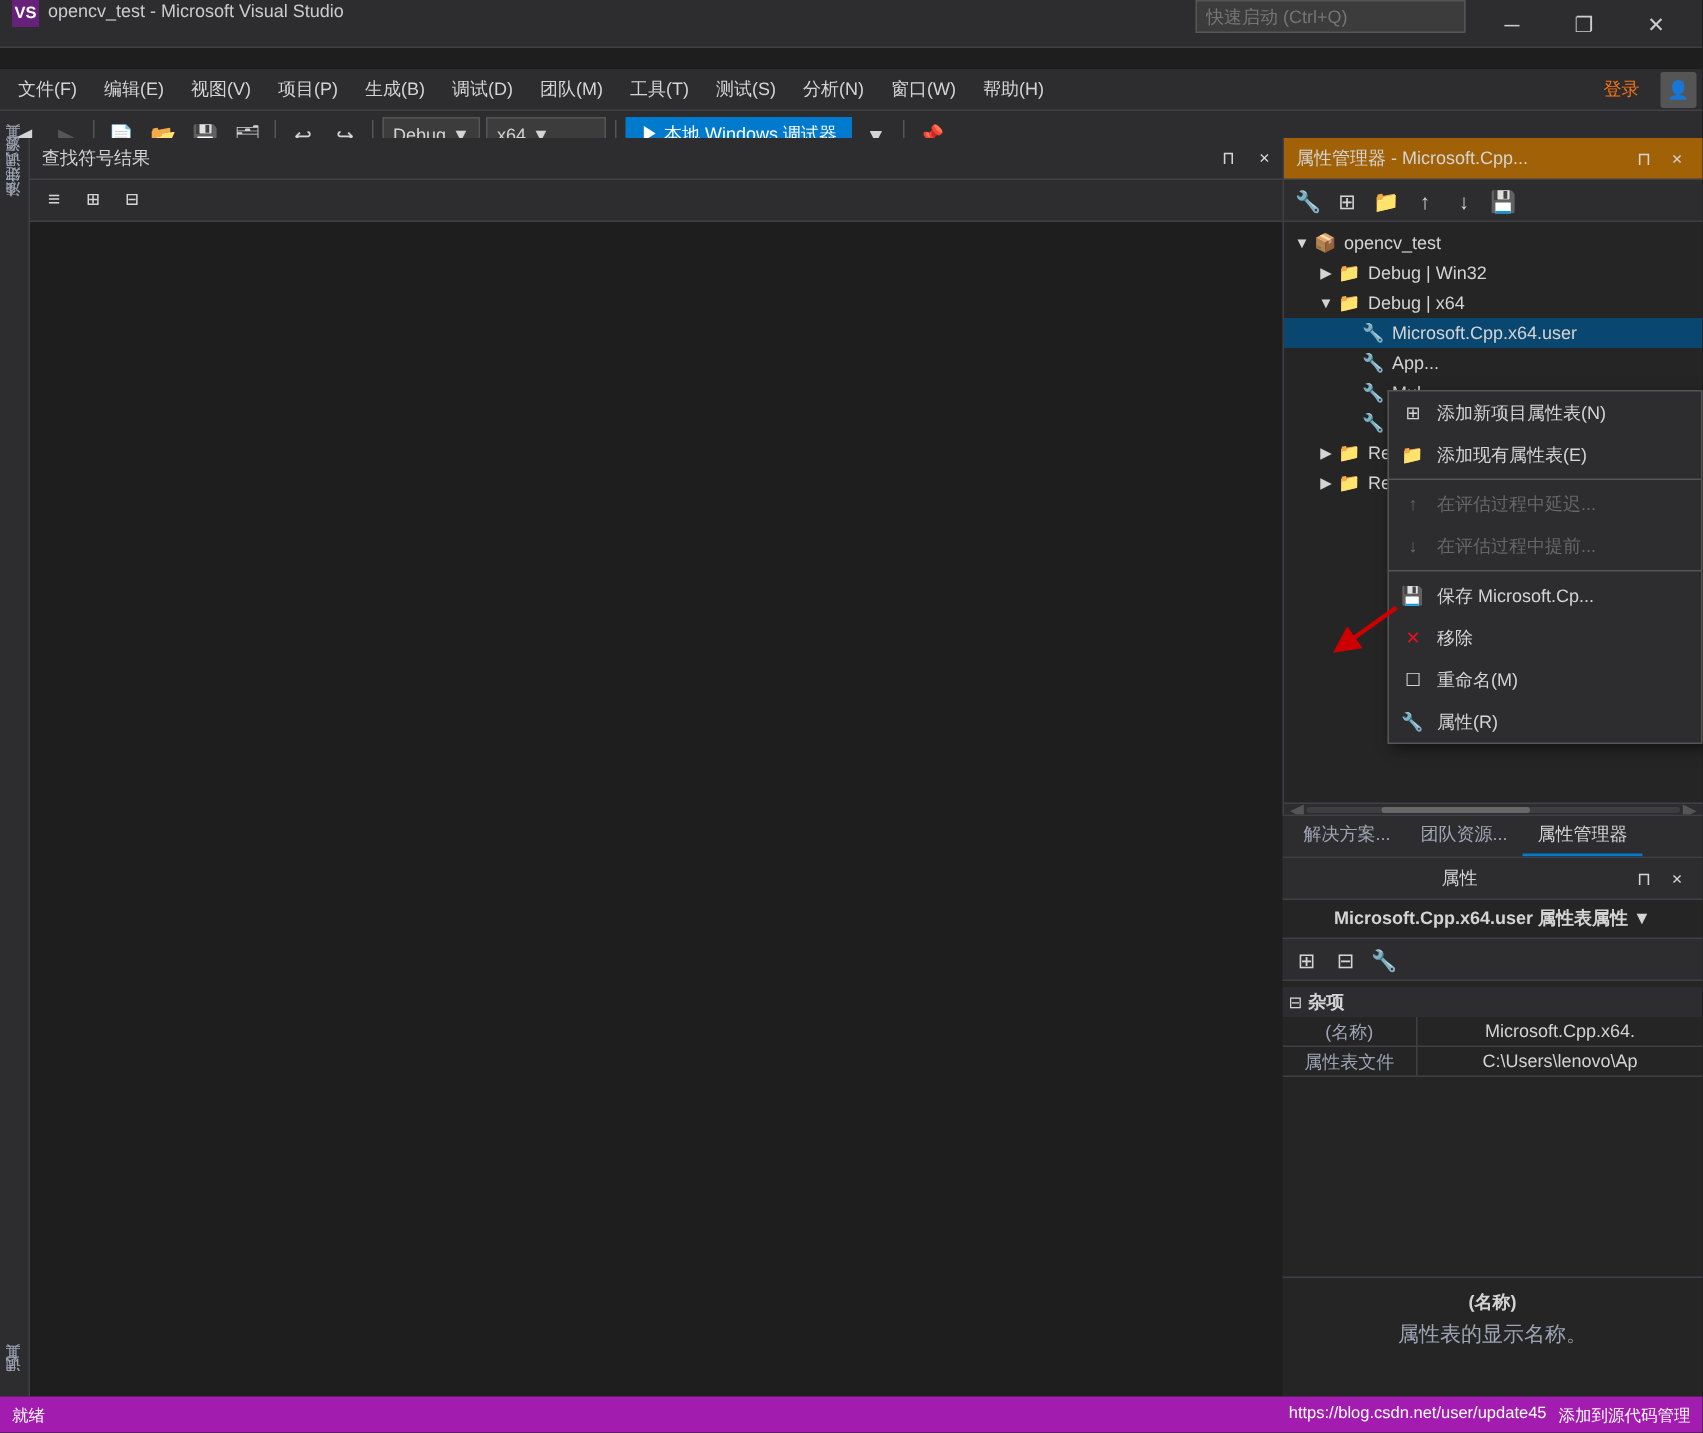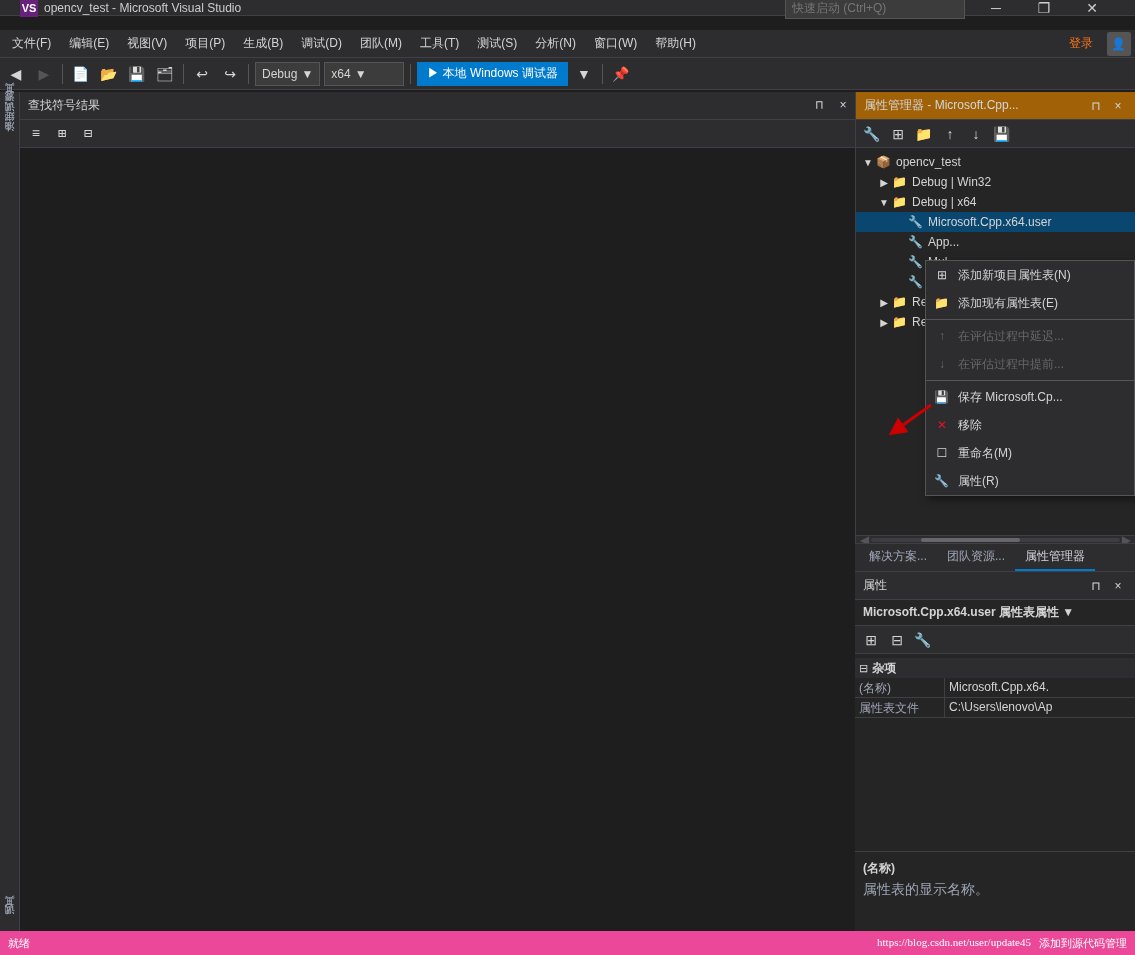--- a/index.html
+++ b/index.html
@@ -8,25 +8,25 @@
       height: 955px;
       background: #1e1e1e;
       font-family: 'Microsoft YaHei', 'SimHei', sans-serif;
       font-size: 12px;
       color: #d4d4d4;
       overflow: hidden;
     }
 
     
     #title-bar {
-      height: 16px;
-      background: #2d2d30;
-      display: flex;
-      align-items: center;
-      padding: 0 20px;
+      height: 32px;
+      background: #2d2d30;
+      display: flex;
+      align-items: flex-start;
+      padding: 0 8px;
       border-bottom: 1px solid #3f3f46;
     }
     #title-bar .vs-icon {
       width: 18px;
       height: 18px;
       margin-right: 6px;
       background: #68217a;
       display: inline-flex;
       align-items: center;
       justify-content: center;
@@ -333,20 +333,21 @@
     #properties-panel {
       position: absolute;
       right: 0;
       bottom: 52px;
       width: 280px;
       height: 360px;
       background: #252526;
       border-top: 1px solid #3f3f46;
       display: flex;
       flex-direction: column;
+      text-align: center;
     }
     #props-panel-header {
       height: 28px;
       background: #2d2d30;
       display: flex;
       align-items: center;
       padding: 0 8px;
       gap: 4px;
       border-bottom: 1px solid #3f3f46;
       flex-shrink: 0;
@@ -434,36 +435,35 @@
       margin-top: 2px;
     }
 
     
     #status-bar {
       position: absolute;
       bottom: 0;
       left: 0;
       width: 1135px;
       height: 24px;
-      background: #ec4899;
+      background: #a21caf;
       display: flex;
       align-items: center;
       padding: 0 8px;
       gap: 8px;
     }
     .status-item {
       font-size: 11px;
       color: white;
       white-space: nowrap;
     }
     #status-right {
       margin-left: auto;
       display: flex;
       gap: 8px;
-      font-family: Liberation Serif, serif;
     }
 
     
     #prop-scrollbar {
       height: 8px;
       background: #2d2d30;
       border-top: 1px solid #3f3f46;
       flex-shrink: 0;
       display: flex;
       align-items: center;

